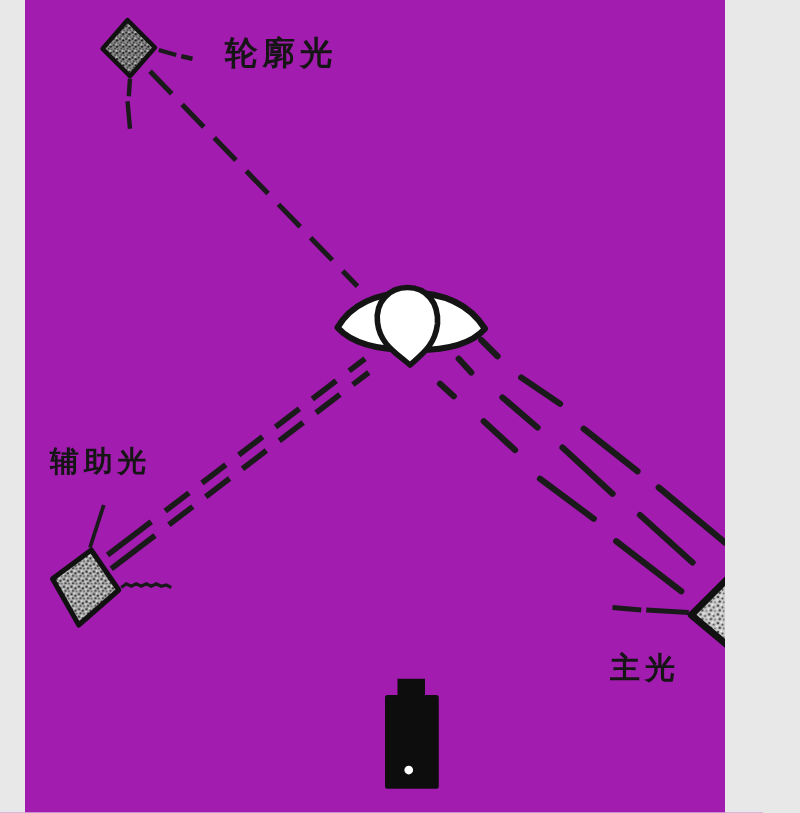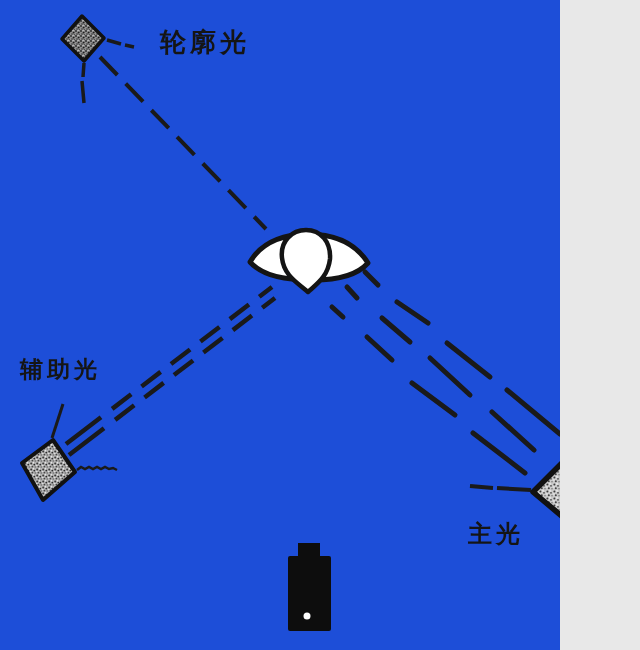--- a/index.html
+++ b/index.html
@@ -5,22 +5,23 @@
   html, body {
     margin: 0;
     padding: 0;
     background: #e8e8e8;
     font-family: "Liberation Sans", sans-serif;
   }
   .stage {
     position: relative;
     width: 560px;
     height: 650px;
-    background: #1d4ed8;
+    background: #a21caf;
     overflow: hidden;
+    margin-left: 20px;
   }
   svg { display: block; }
   .label-text {
     font-family: "Liberation Sans", "DejaVu Sans", sans-serif;
     font-weight: 700;
     fill: #151515;
   }
 </style>
 </head>
 <body>

